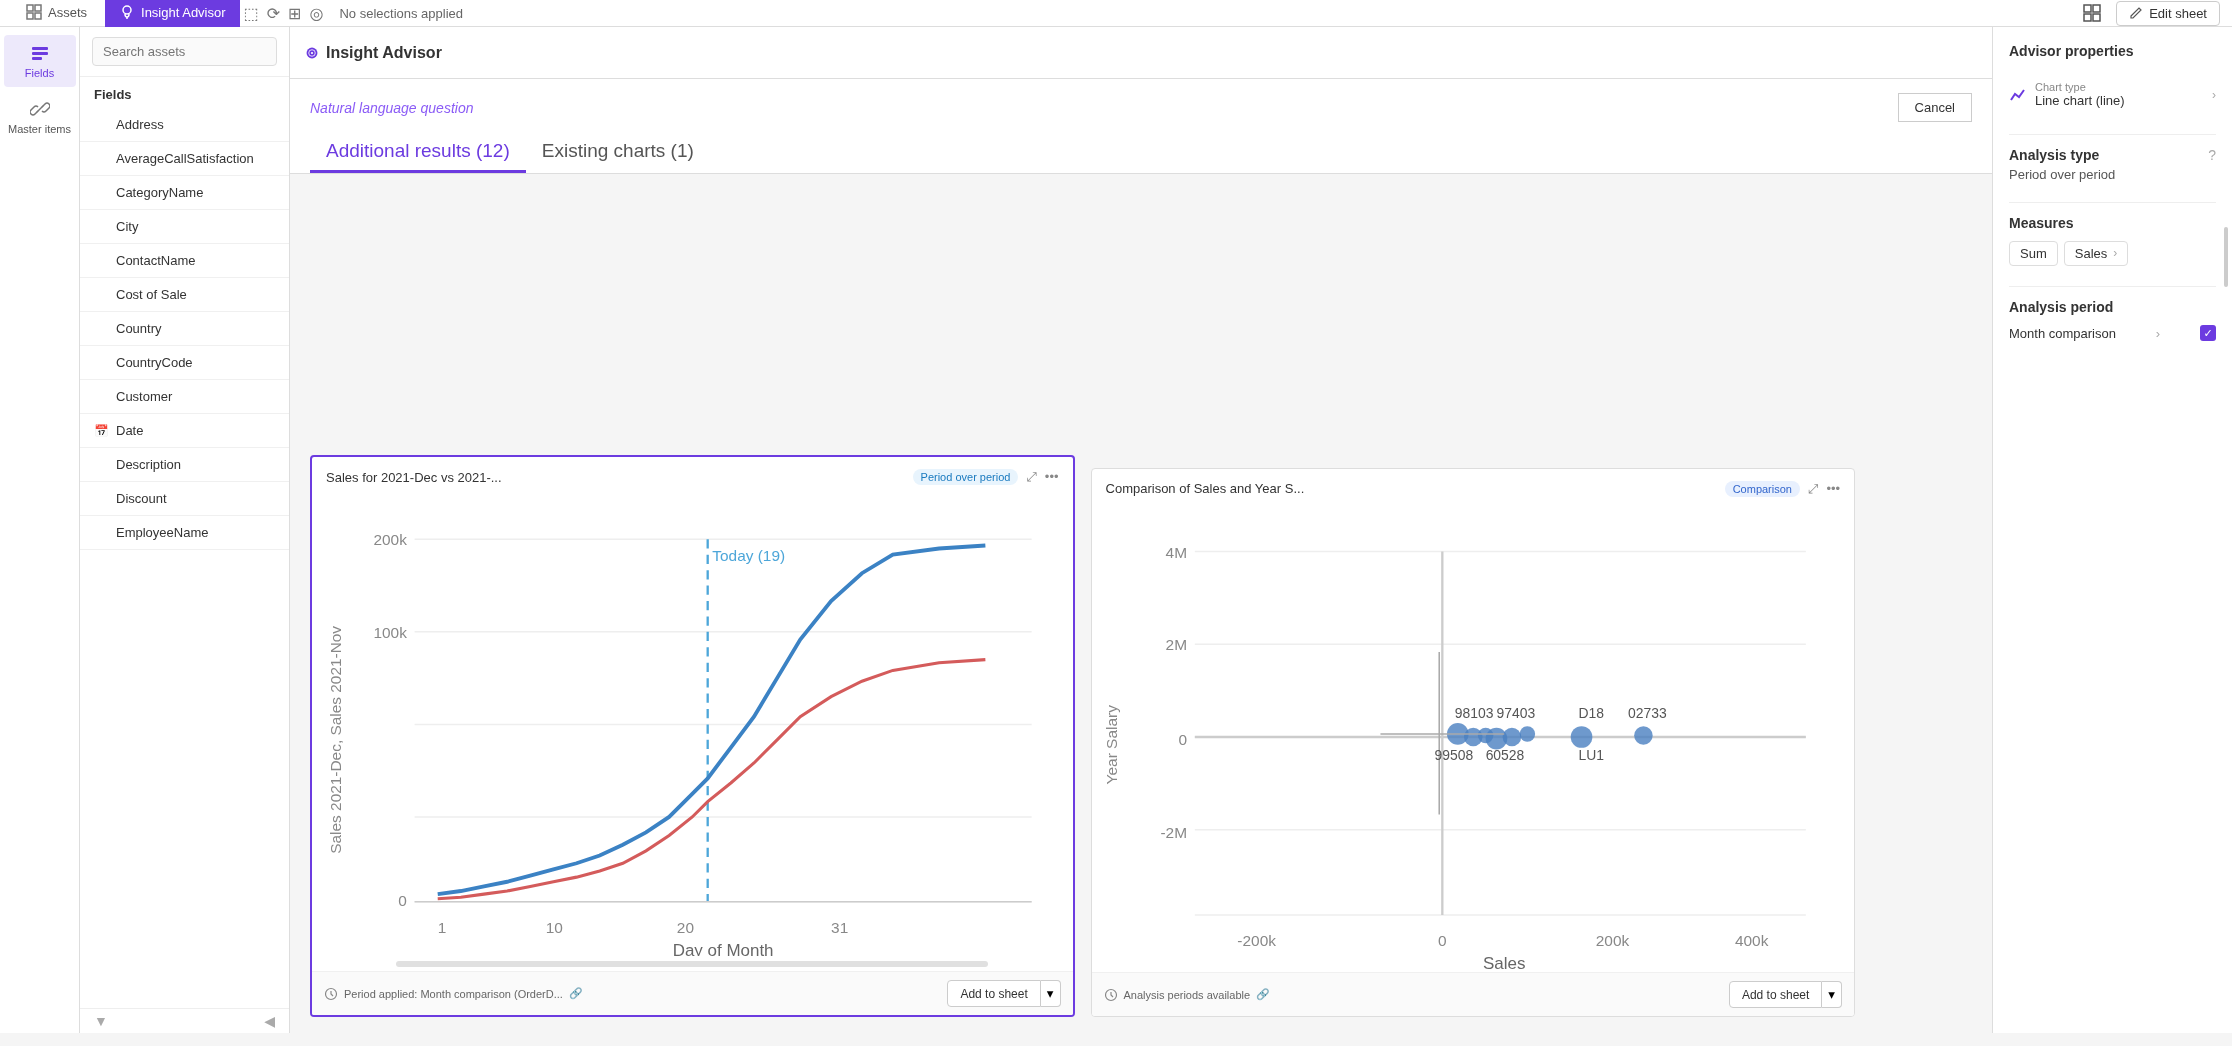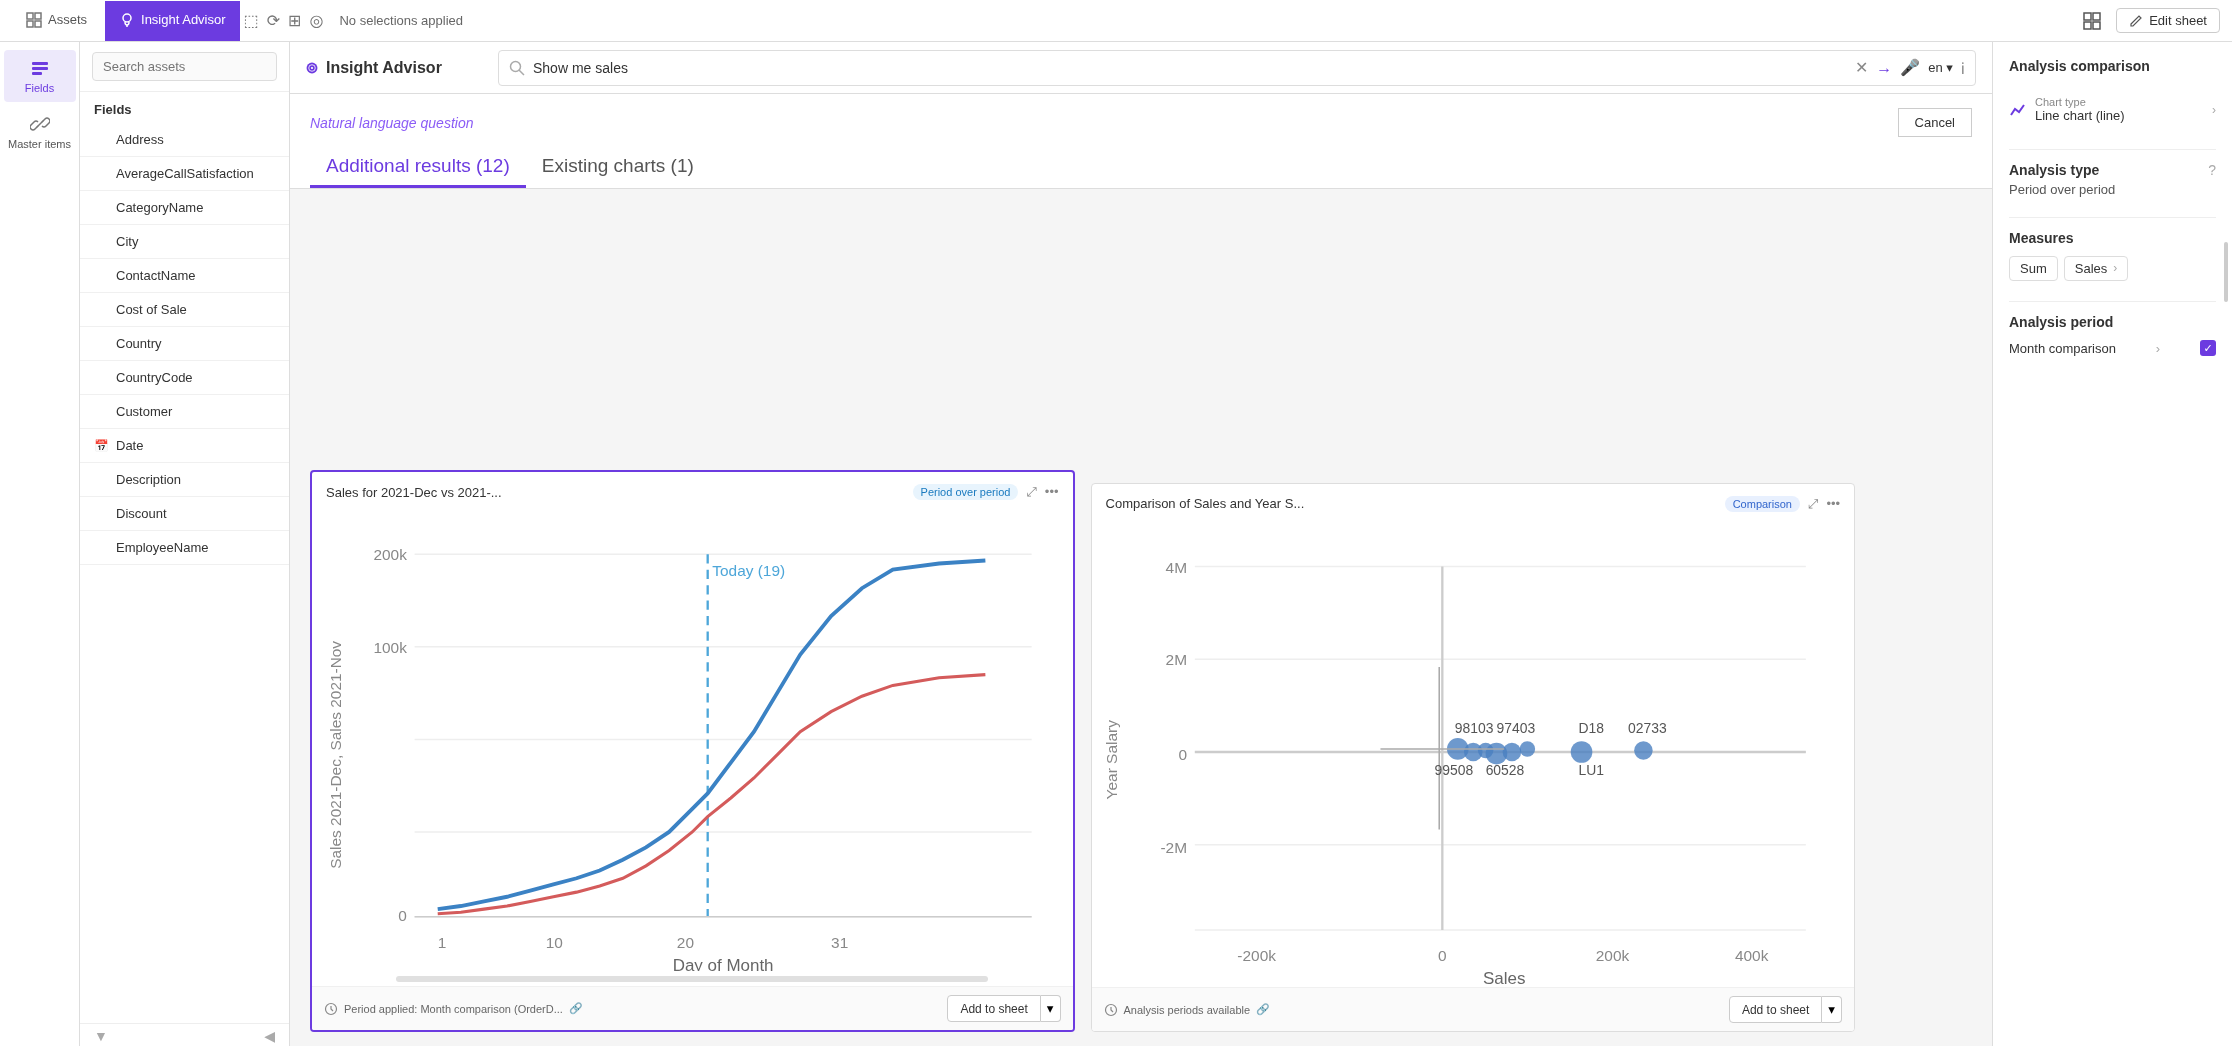--- a/index.html
+++ b/index.html
@@ -2,21 +2,21 @@
 <html><head>
   <meta charset="utf-8">
   <style>
     * { box-sizing: border-box; margin: 0; padding: 0; }
     body { font-family: 'Segoe UI', Arial, sans-serif; font-size: 13px; background: #f5f5f5; color: #333; overflow: hidden; }
 
     
     .top-nav {
       display: flex;
       align-items: center;
-      height: 42px;
+      height: 27px;
       background: #fff;
       border-bottom: 1px solid #ddd;
       padding: 0 12px;
       gap: 4px;
     }
     .nav-tab {
       display: flex;
       align-items: center;
       gap: 6px;
       padding: 0 14px;
@@ -431,34 +431,20 @@
 
       <div class="ia-header">
         <div style="display:flex;align-items:center;gap:8px;width:180px;">
           <svg width="22" height="22" viewBox="0 0 22 22">
             <circle cx="11" cy="11" r="10" fill="#6c3be0"></circle>
             <circle cx="11" cy="11" r="6" fill="none" stroke="#fff" stroke-width="1.5"></circle>
             <circle cx="11" cy="11" r="2" fill="#fff"></circle>
           </svg>
           <span class="ia-title">Insight Advisor</span>
         </div>
-        <div class="ia-search-bar">
-          <svg width="16" height="16" viewBox="0 0 16 16">
-            <circle cx="6.5" cy="6.5" r="5" fill="none" stroke="#aaa" stroke-width="1.5"></circle>
-            <line x1="10" y1="10" x2="15" y2="15" stroke="#aaa" stroke-width="1.5"></line>
-          </svg>
-          <input class="ia-search-input" type="text" value="Show me sales" style="">
-          <div class="ia-search-icons">
-            <span style="cursor:pointer;color:#888;font-size:16px;">✕</span>
-            <span style="cursor:pointer;color:#6c3be0;font-size:16px;">→</span>
-            <span style="cursor:pointer;font-size:16px;">🎤</span>
-            <span style="cursor:pointer;font-size:13px;color:#333;">en ▾</span>
-            <span style="cursor:pointer;color:#888;font-size:16px;">ℹ</span>
-          </div>
-        </div>
       </div>
 
       <div class="nlq-section">
         <div class="nlq-row">
           <span class="nlq-label">Natural language question</span>
           <button class="cancel-btn">Cancel</button>
         </div>
         <div class="results-tabs">
           <div class="result-tab active">
             <span>Additional results (12)</span>
@@ -604,21 +590,21 @@
               </button>
               <button class="add-sheet-btn-arrow">▾</button>
             </div>
           </div>
         </div>
 
       </div>
     </div>
 
     <div class="properties-panel">
-      <div class="prop-title">Analysis comparison</div>
+      <div class="prop-title">Advisor properties</div>
 
       <div class="prop-section">
         <div class="prop-item">
           <svg width="18" height="18" viewBox="0 0 18 18">
             <polyline points="2,14 6,8 10,11 15,4" fill="none" stroke="#6c3be0" stroke-width="2"></polyline>
           </svg>
           <div style="flex:1;">
             <div style="font-size:11px;color:#888;">Chart type</div>
             <div style="font-size:13px;color:#333;">Line chart (line)</div>
           </div>

